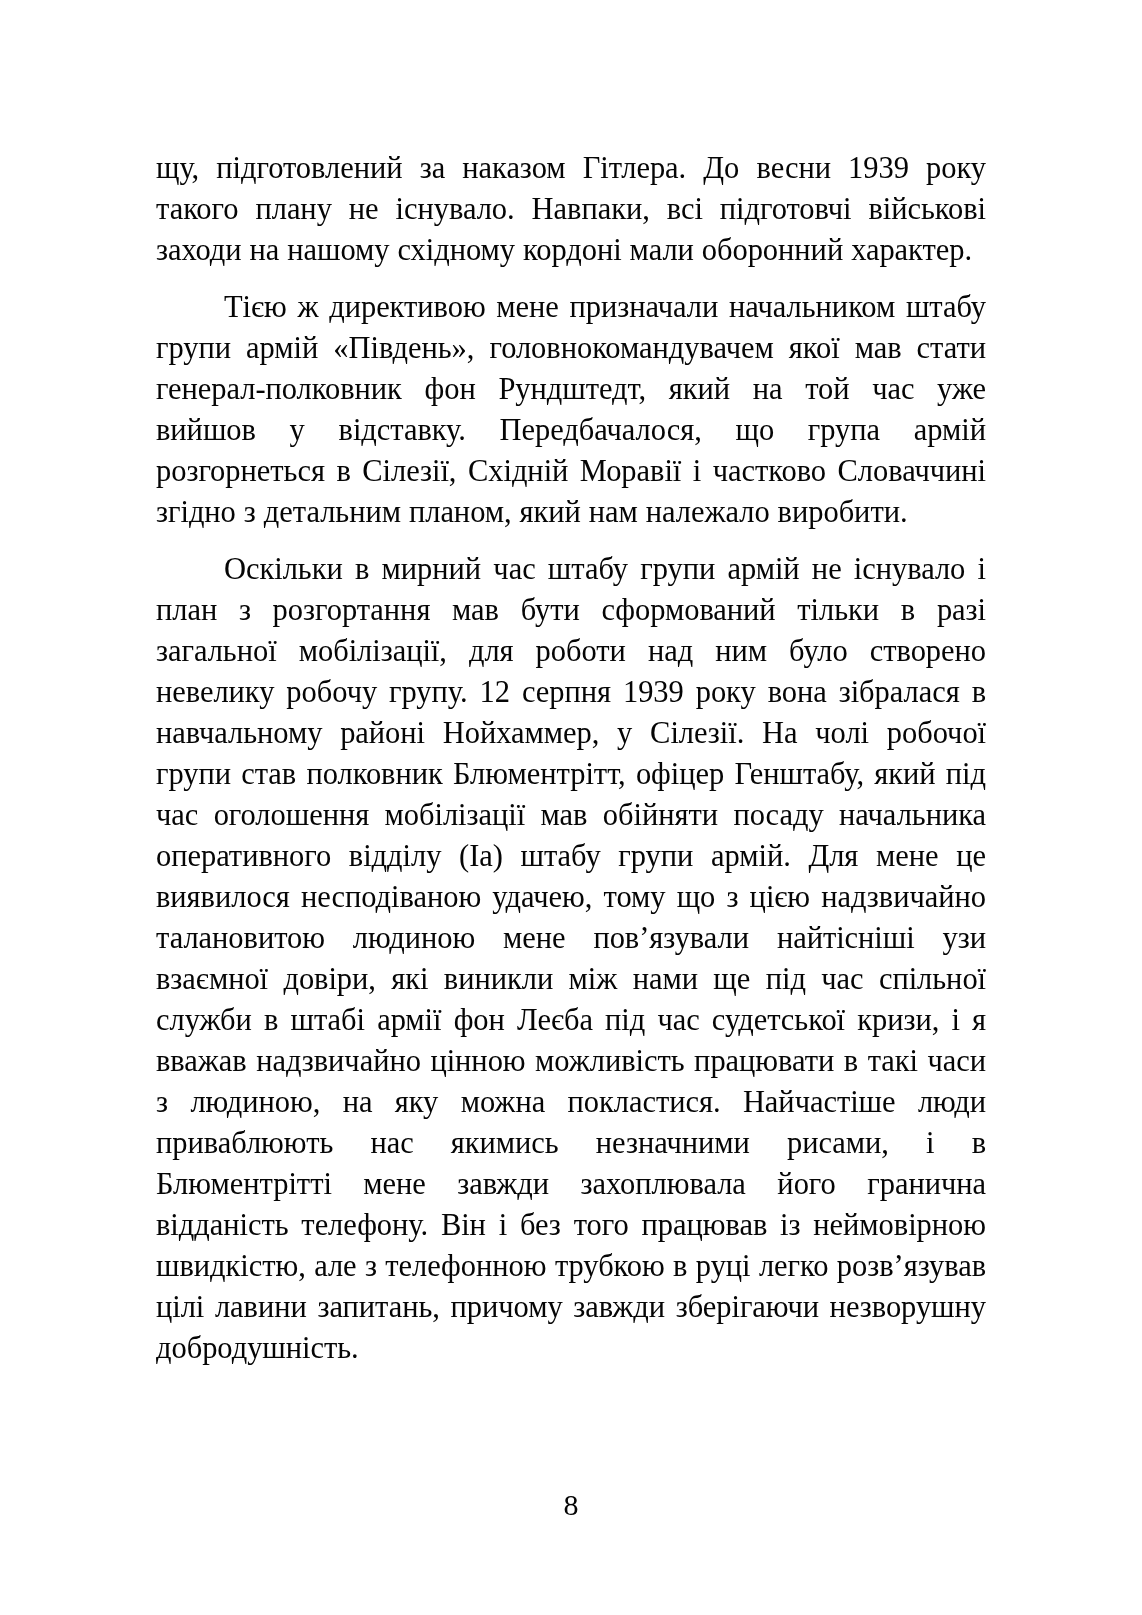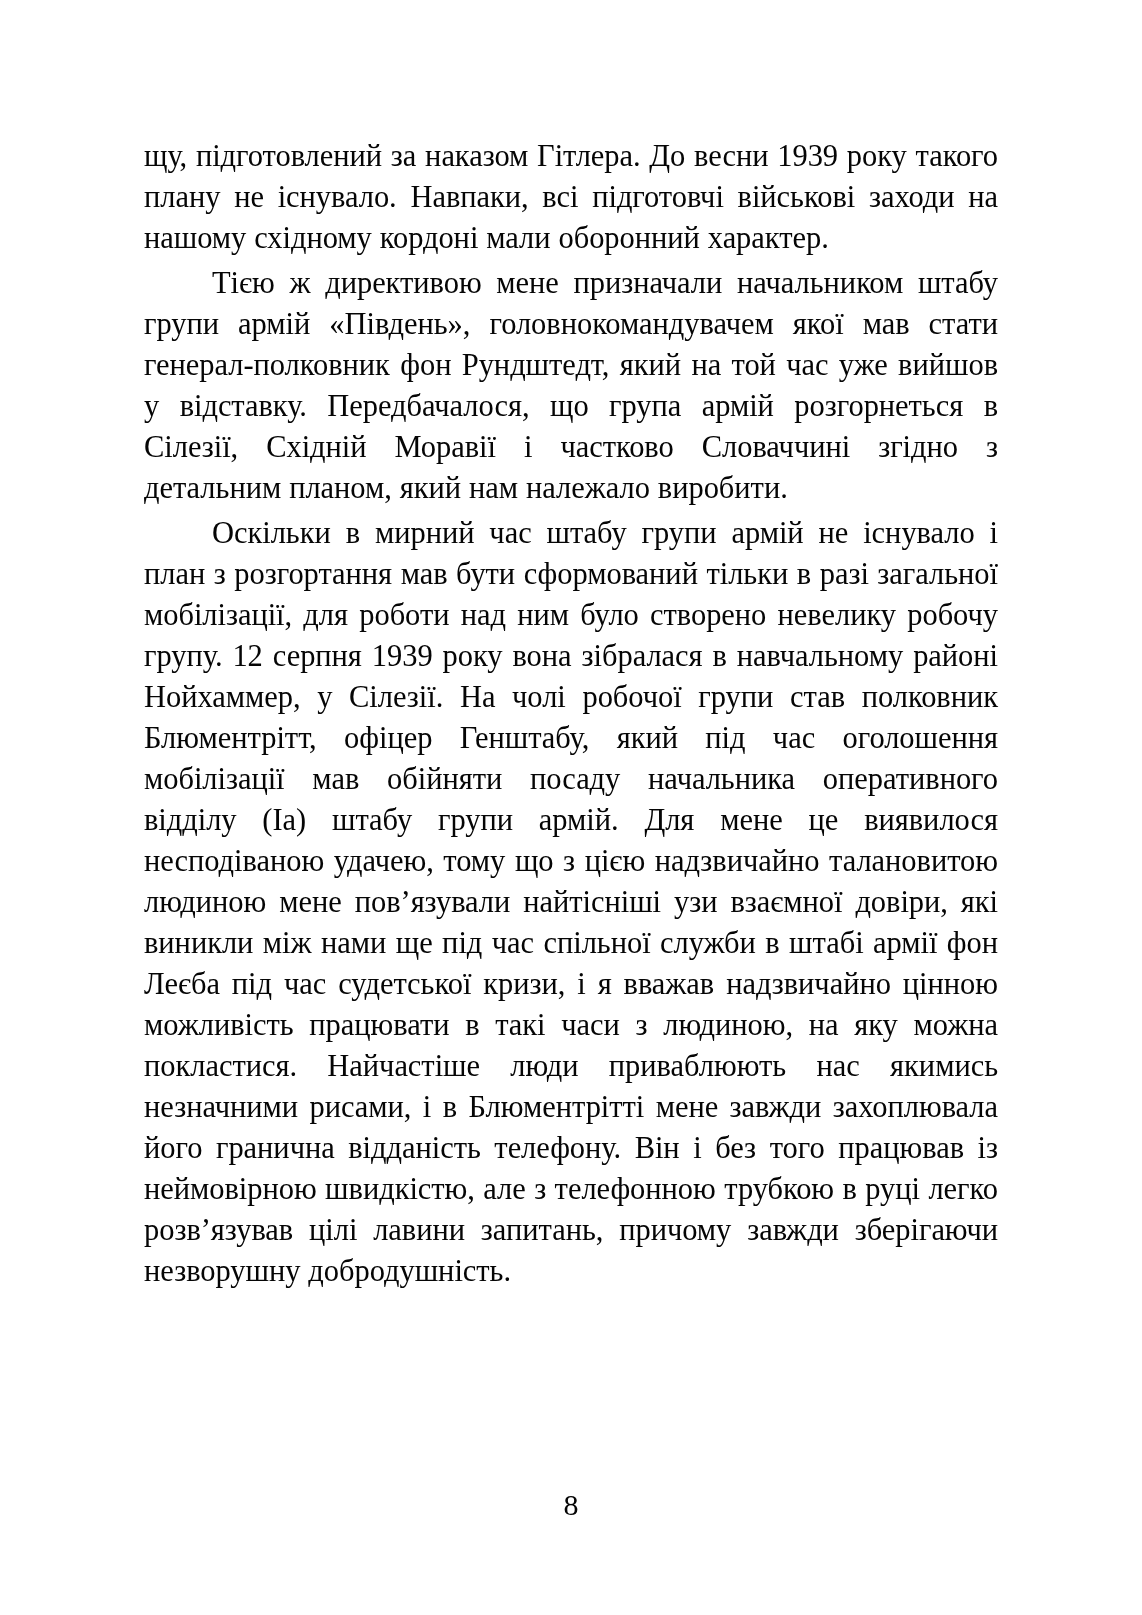--- a/index.html
+++ b/index.html
@@ -26,21 +26,21 @@
   }
 
   .text-column {
     position: absolute;
     left: 140px;
     top: 132px;
     width: 862px;
   }
 
   .para {
-    margin: 4px;
+    margin: 16px;
     padding: 0;
     font-size: 30.5px;
     line-height: 41px;
     text-align: justify;
     text-justify: inter-word;
     letter-spacing: -0.05px;
     word-spacing: 0.4px;
     color: #050505;
     -webkit-font-smoothing: none;
   }

